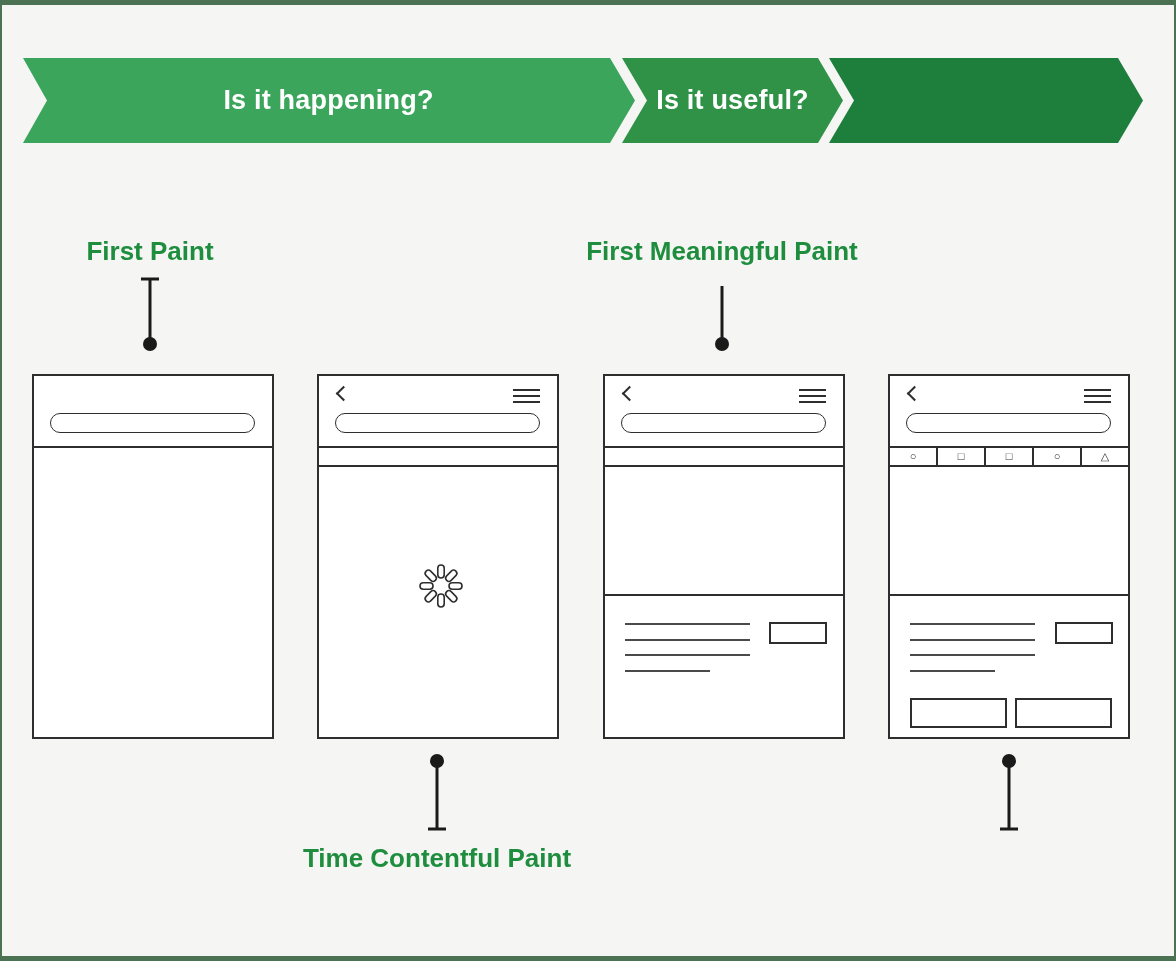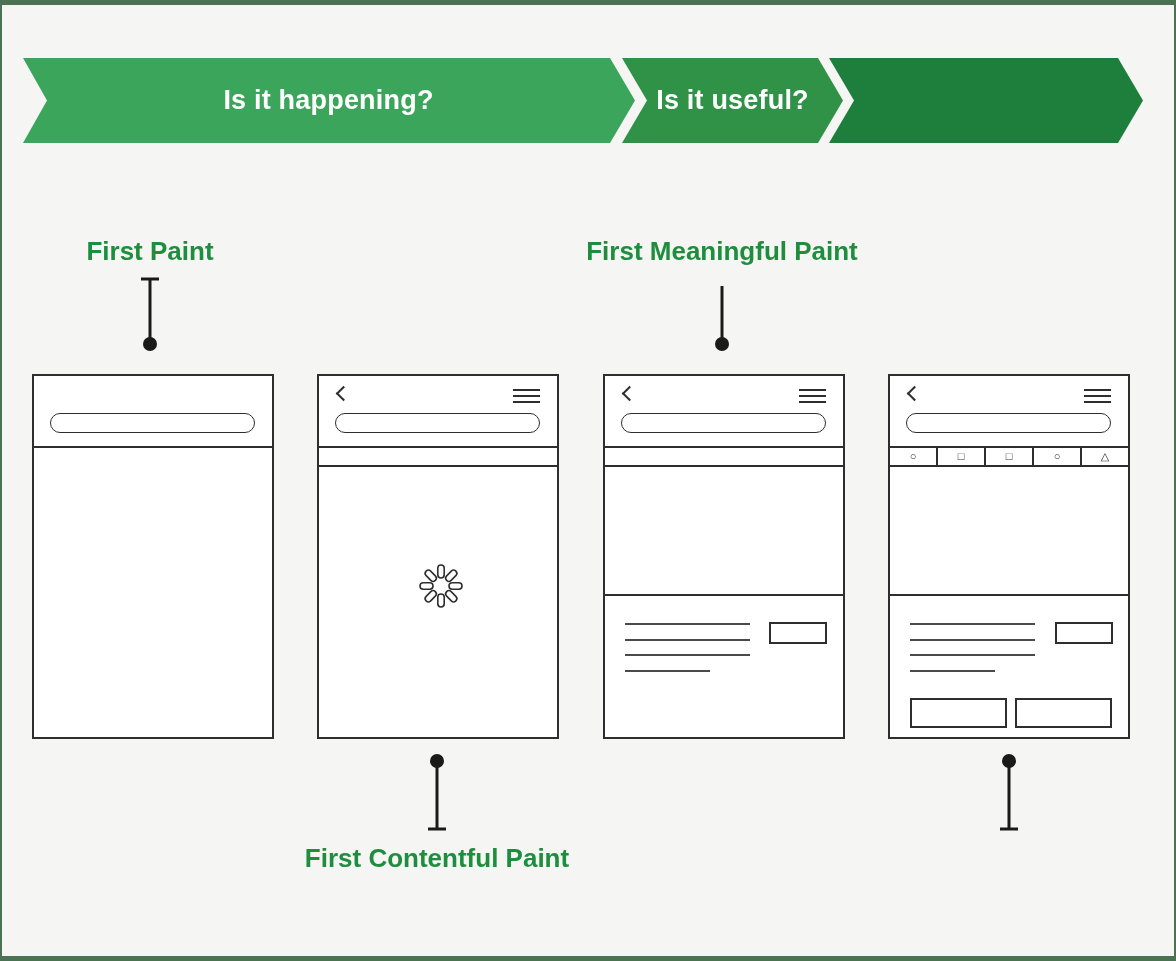--- a/index.html
+++ b/index.html
@@ -79,21 +79,21 @@
   <svg class="banner" width="1176" height="150">
     <polygon points="23,58 610,58 635,100.5 610,143 23,143 47,100.5" fill="#3BA55B"></polygon>
     <polygon points="622,58 818,58 843,100.5 818,143 622,143 647,100.5" fill="#2F9247"></polygon>
     <polygon points="829,58 1118,58 1143,100.5 1118,143 829,143 854,100.5" fill="#1E7F3D"></polygon>
   </svg>
   <div class="phase-label" style="left:47px;width:563px">Is it happening?</div>
   <div class="phase-label" style="left:647px;width:171px">Is it useful?</div>
 
   <div class="metric-label" style="left:150px;top:236px">First Paint</div>
   <div class="metric-label" style="left:722px;top:236px">First Meaningful Paint</div>
-  <div class="metric-label" style="left:437px;top:843px">First Contentful Paint</div>
+  <div class="metric-label" style="left:437px;top:843px">Time Contentful Paint</div>
 
   <svg class="connectors" width="1176" height="961">
     <g>
       <line x1="141" y1="279" x2="159" y2="279"></line>
       <line x1="150" y1="279" x2="150" y2="343"></line>
       <circle cx="150" cy="344" r="7"></circle>
     </g>
     <g>
       <line x1="722" y1="286" x2="722" y2="343"></line>
       <circle cx="722" cy="344" r="7"></circle>

